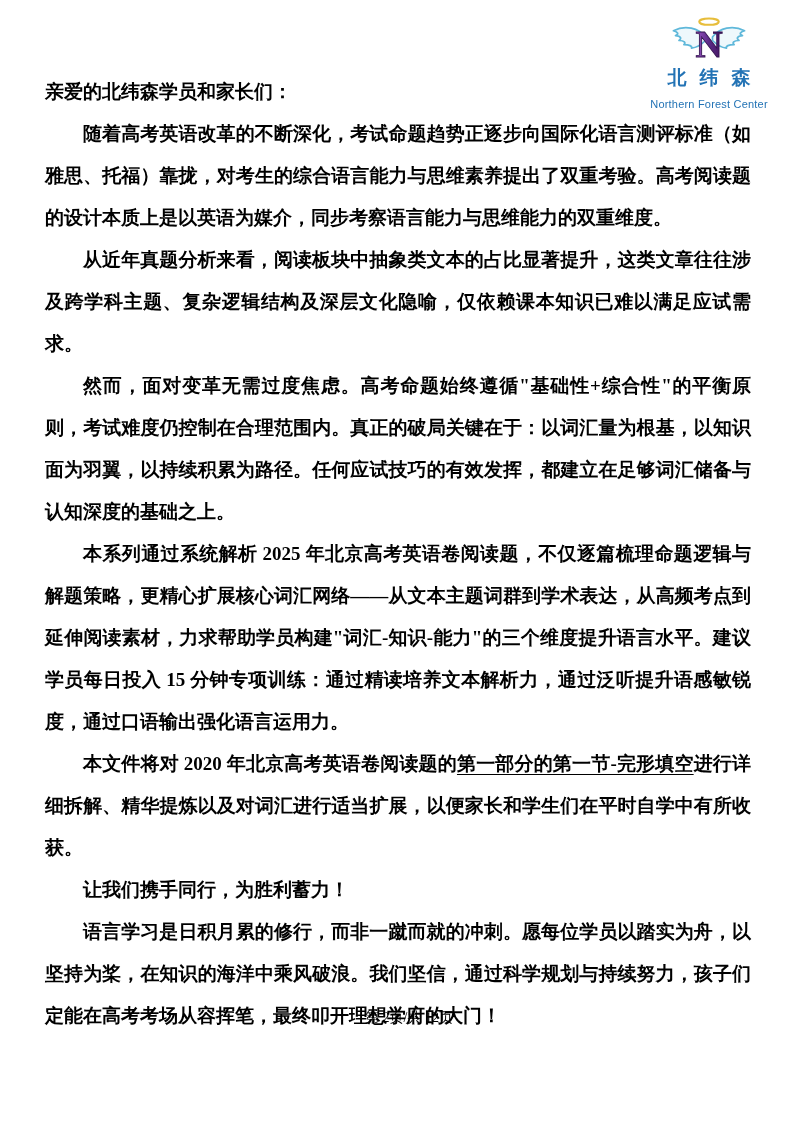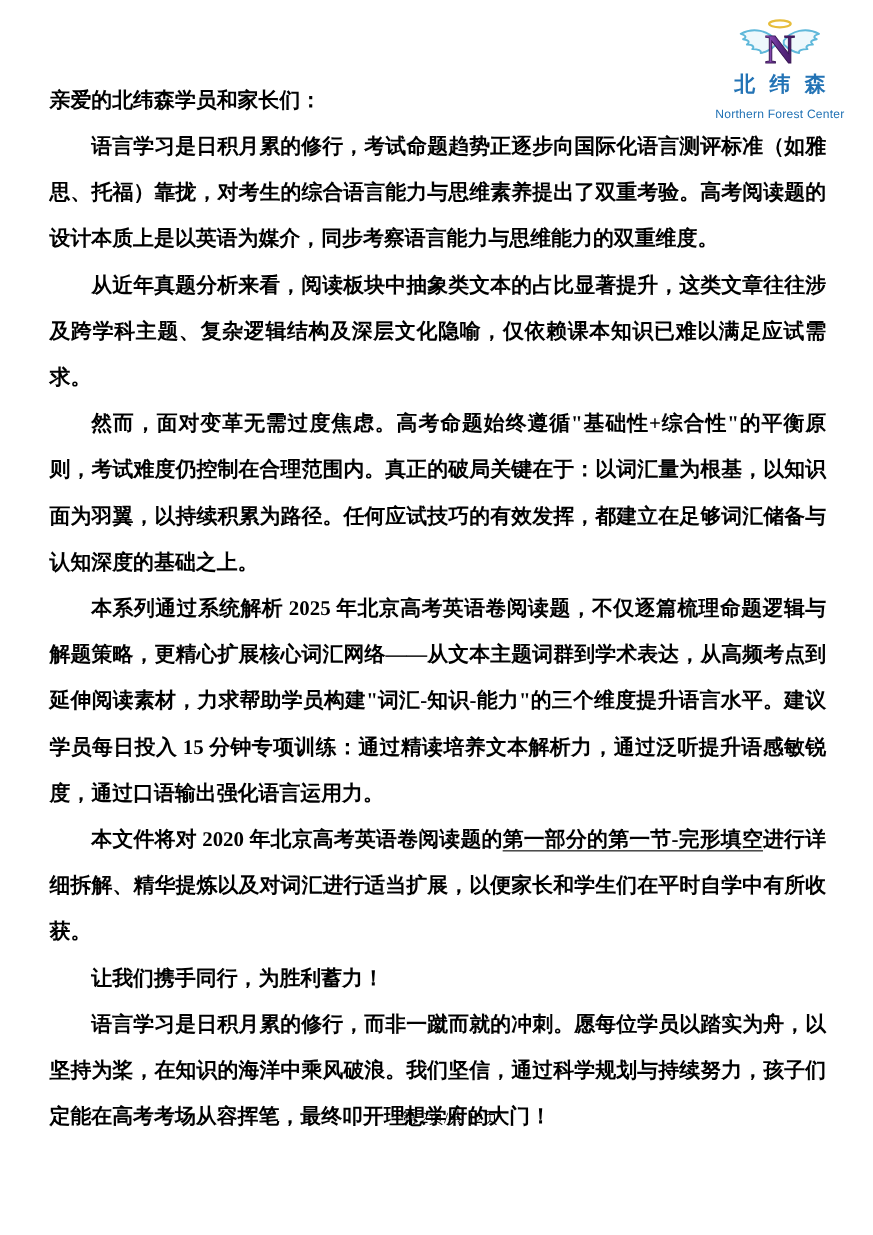--- a/index.html
+++ b/index.html
@@ -95,21 +95,21 @@
       <ellipse cx="60" cy="11" rx="14" ry="4.5" fill="none" stroke="#e7bd3b" stroke-width="3"></ellipse>
 
       <text x="60" y="62" text-anchor="middle" font-family="'Liberation Serif','DejaVu Serif',serif" font-size="54" font-weight="bold" fill="url(#ng)" stroke="#31104d" stroke-width="1.2">N</text>
     </svg>
     <div class="logo-cn">北纬森</div>
     <div class="logo-en">Northern Forest Center</div>
   </div>
 
   <div class="letter">
     <p class="salutation">亲爱的北纬森学员和家长们：</p>
-    <p class="para">语言学习是日积月累的修行，考试命题趋势正逐步向国际化语言测评标准（如雅思、托福）靠拢，对考生的综合语言能力与思维素养提出了双重考验。高考阅读题的设计本质上是以英语为媒介，同步考察语言能力与思维能力的双重维度。</p>
+    <p class="para">随着高考英语改革的不断深化，考试命题趋势正逐步向国际化语言测评标准（如雅思、托福）靠拢，对考生的综合语言能力与思维素养提出了双重考验。高考阅读题的设计本质上是以英语为媒介，同步考察语言能力与思维能力的双重维度。</p>
     <p class="para">从近年真题分析来看，阅读板块中抽象类文本的占比显著提升，这类文章往往涉及跨学科主题、复杂逻辑结构及深层文化隐喻，仅依赖课本知识已难以满足应试需求。</p>
     <p class="para">然而，面对变革无需过度焦虑。高考命题始终遵循"基础性+综合性"的平衡原则，考试难度仍控制在合理范围内。真正的破局关键在于：以词汇量为根基，以知识面为羽翼，以持续积累为路径。任何应试技巧的有效发挥，都建立在足够词汇储备与认知深度的基础之上。</p>
     <p class="para">本系列通过系统解析 2025 年北京高考英语卷阅读题，不仅逐篇梳理命题逻辑与解题策略，更精心扩展核心词汇网络——从文本主题词群到学术表达，从高频考点到延伸阅读素材，力求帮助学员构建"词汇-知识-能力"的三个维度提升语言水平。建议学员每日投入 15 分钟专项训练：通过精读培养文本解析力，通过泛听提升语感敏锐度，通过口语输出强化语言运用力。</p>
     <p class="para"><span>本文件将对 2020 年北京高考英语卷阅读题的</span><span class="u">第一部分的第一节-完形填空</span><span>进行详细拆解、精华提炼以及对词汇进行适当扩展，以便家长和学生们在平时自学中有所收获。</span></p>
     <p class="para">让我们携手同行，为胜利蓄力！</p>
     <p class="para">语言学习是日积月累的修行，而非一蹴而就的冲刺。愿每位学员以踏实为舟，以坚持为桨，在知识的海洋中乘风破浪。我们坚信，通过科学规划与持续努力，孩子们定能在高考考场从容挥笔，最终叩开理想学府的大门！</p>
   </div>
 
   <div class="page-footer">第 2页/共 12页</div>
 

